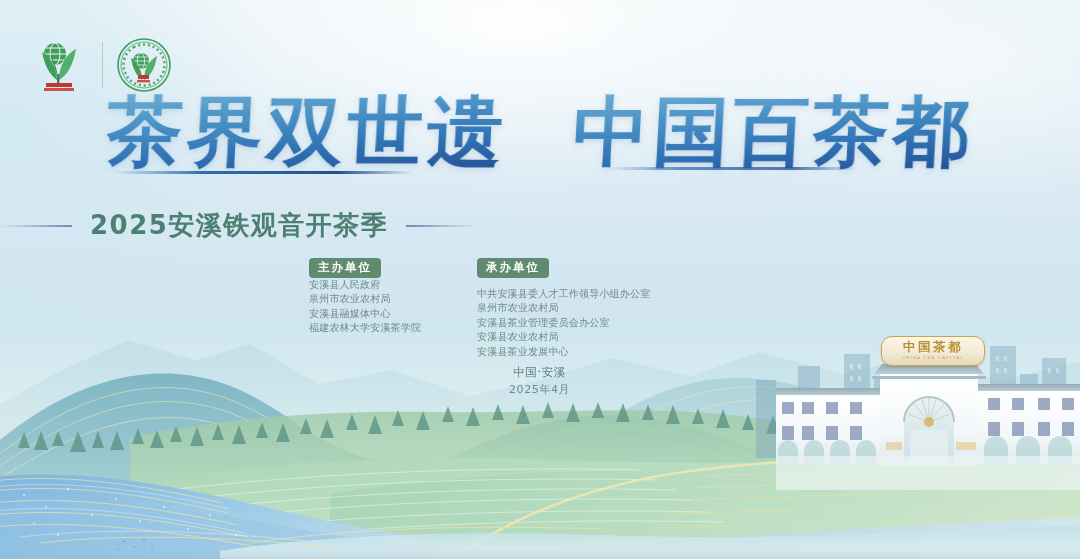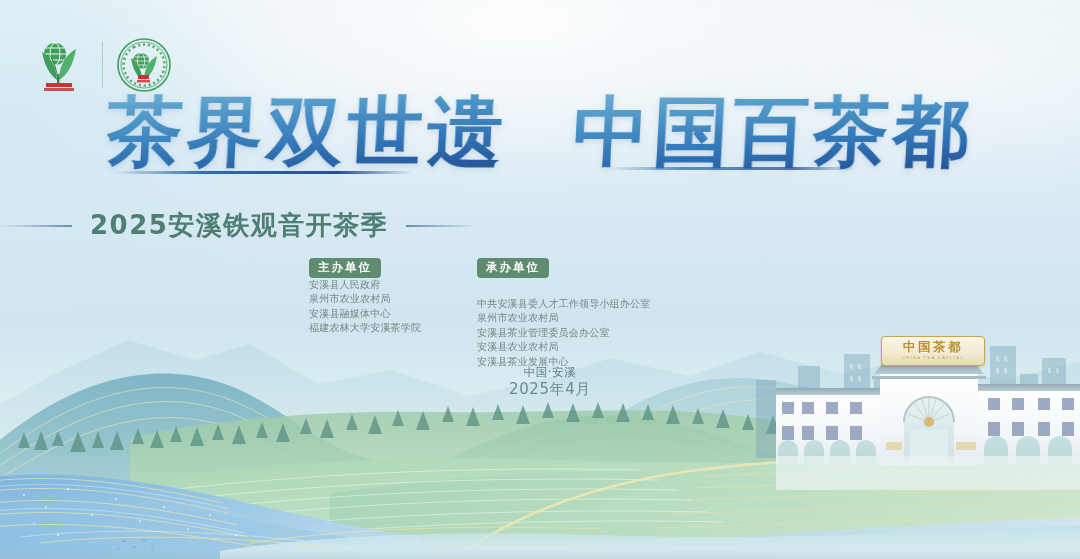--- a/index.html
+++ b/index.html
@@ -55,21 +55,21 @@
     opacity:.42;
   }
   .gatehouse {
     position:absolute; left:776px; top:330px; width:304px; height:160px;
   }
   .gate-sign {
     position:absolute; left:881px; top:336px; width:104px; height:30px;
     background:linear-gradient(180deg,#fbf6e6 0%,#f2ead3 55%,#e4d9ba 100%);
     border:1.6px solid #c9a martini;
     border:1.6px solid #c9a64e;
-    border-radius:4px;
+    border-radius:11px;
     box-shadow:0 1px 2px rgba(120,100,40,.25);
     display:flex; flex-direction:column; align-items:center; justify-content:center;
     overflow:hidden;
   }
   .gate-sign-cn {
     font-size:12.5px; letter-spacing:2.5px; color:#b8902f;
     font-weight:700; line-height:1;
     font-family:"DejaVu Sans", sans-serif;
     text-shadow:0 1px 0 rgba(255,255,255,.6);
   }
@@ -151,33 +151,33 @@
   .org-list {
     font-family:"DejaVu Sans", sans-serif;
     font-size:10px;
     line-height:14.6px;
     color:#6f8a83;
     white-space:nowrap;
   }
   .org-list div { letter-spacing:.2px; }
 
   .co-wrap { position:absolute; left:477px; top:257px; }
-  .co-lists { display:flex; gap:22px; margin-top:19px; }
+  .co-lists { display:flex; gap:22px; margin-top:9px; }
 
   
   .place {
     position:absolute; left:509px; top:364px;
     font-family:"DejaVu Sans", sans-serif;
     color:#5d7d84;
     font-size:11.5px;
     line-height:17px;
     letter-spacing:.6px;
     text-align:center;
   }
-  .place .date { font-size:15px; color:#6b8a90; }
+  .place .date { font-size:11px; color:#6b8a90; }
 
   
   .bottom-edge {
     position:absolute; left:0; bottom:0; width:1080px; height:10px;
     background:linear-gradient(180deg,rgba(170,200,210,.0) 0%,rgba(150,185,200,.35) 100%);
     pointer-events:none;
   }
 </style>
 </head>
 <body>

